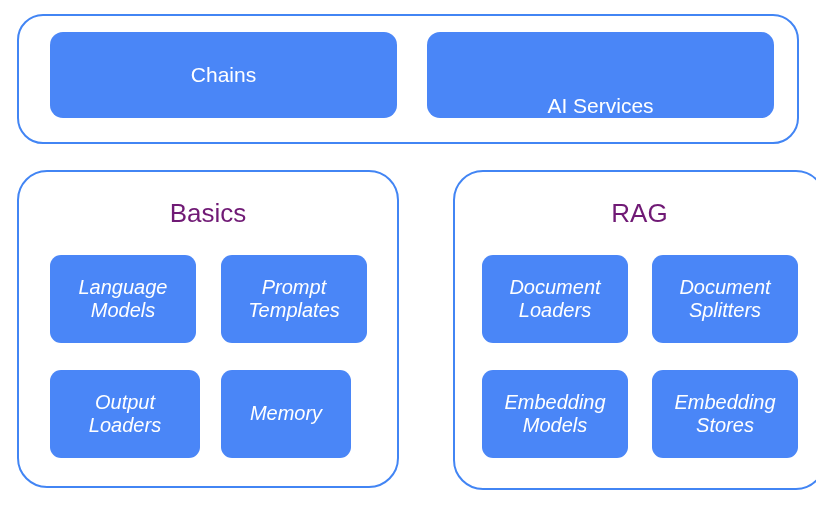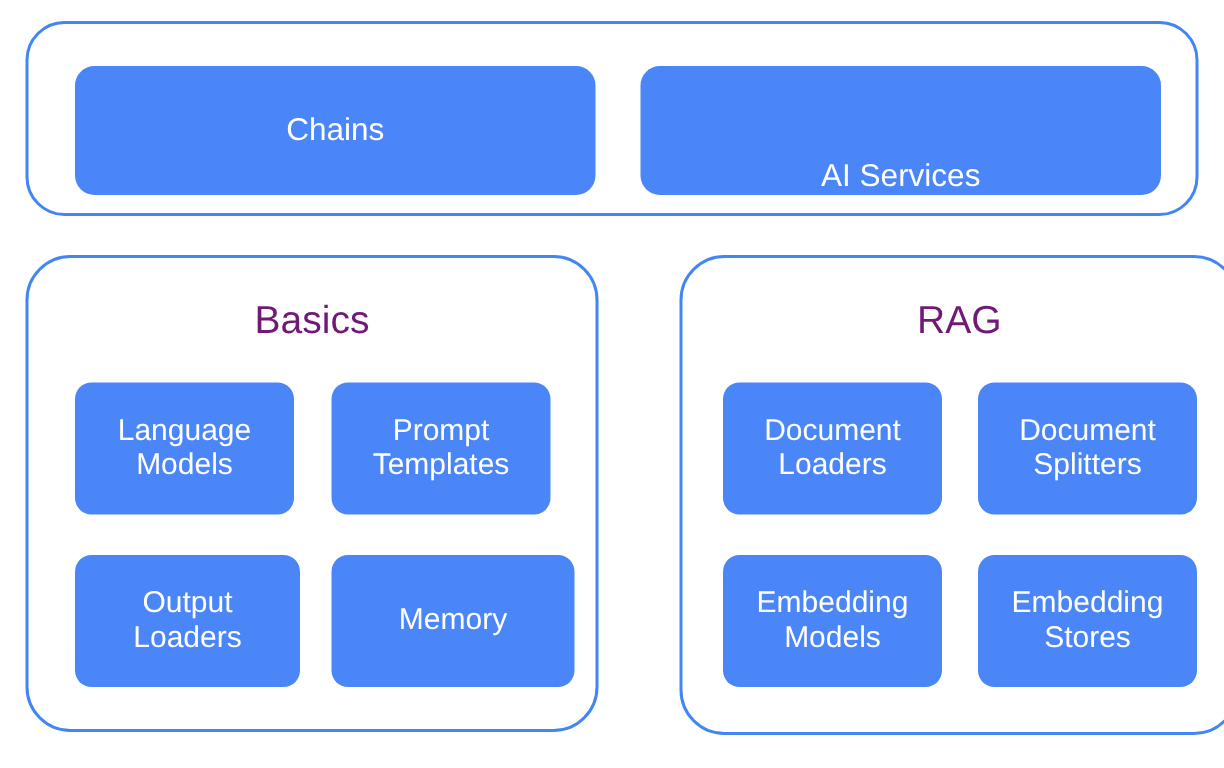--- a/index.html
+++ b/index.html
@@ -82,41 +82,42 @@
     align-items: center;
     justify-content: center;
     text-align: center;
     line-height: 1.16;
   }
 
   
   .card-wide {
     font-size: 21px;
     border-radius: 13px;
-    top: 28px;
+    top: 16px;
     height: 86px;
   }
   #card-chains  { left: 31px;  width: 347px; }
   #card-ai      { left: 408px; width: 347px; align-items: flex-end; }
 
   
   .card-small {
     font-size: 20px;
     height: 88px;
   }
   .card-small .card-label {
     display: block;
     padding: 0 6px;
+    font-style: italic;
   }
 
   
   #card-language-models  { left: 31px;  top: 83px;  width: 146px; }
   #card-prompt-templates { left: 202px; top: 83px;  width: 146px; }
   #card-output-parsers   { left: 31px;  top: 198px; width: 150px; }
-  #card-memory           { left: 202px; top: 198px; width: 162px; }
+  #card-memory           { left: 202px; top: 198px; width: 130px; }
 
   
   #card-document-loaders   { left: 27px;  top: 83px;  width: 146px; }
   #card-document-splitters { left: 197px; top: 83px;  width: 146px; }
   #card-embedding-models   { left: 27px;  top: 198px; width: 146px; }
   #card-embedding-stores   { left: 197px; top: 198px; width: 146px; }
 </style>
 </head>
 <body>
 

